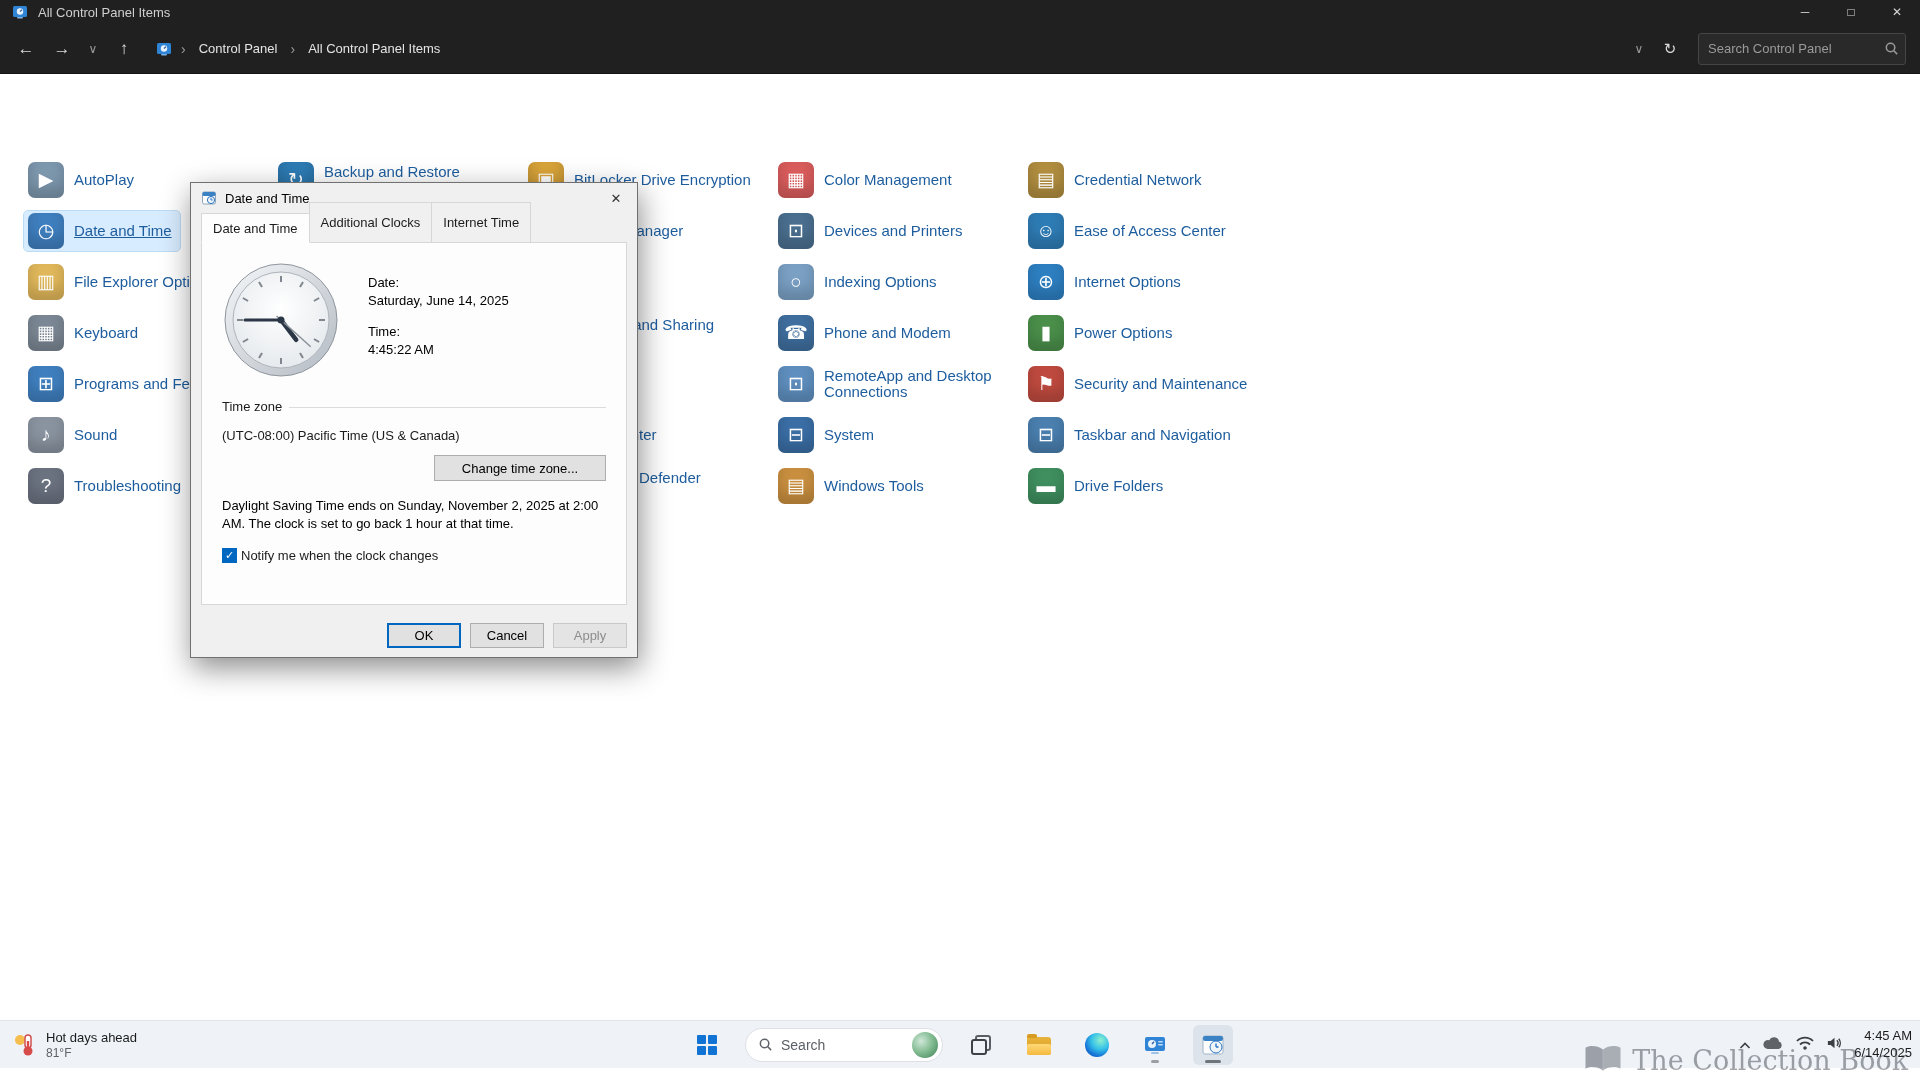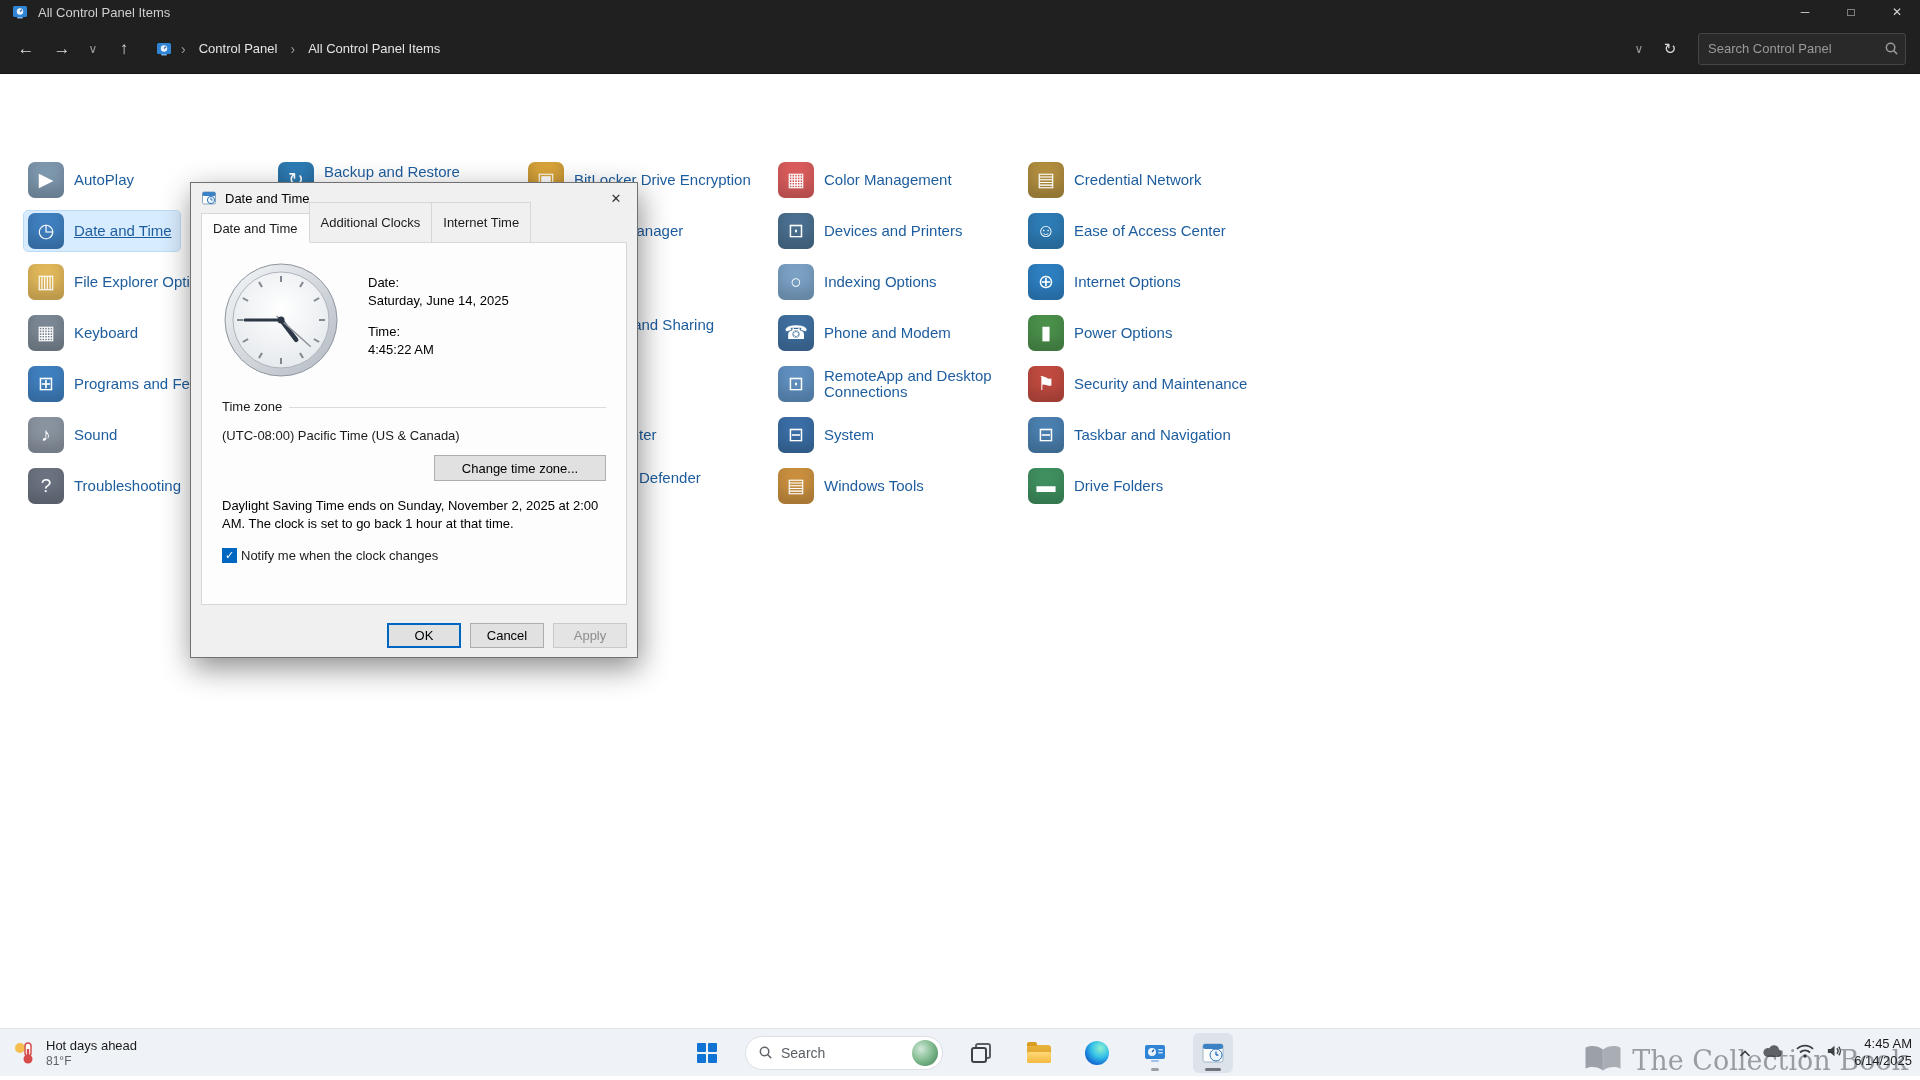--- a/index.html
+++ b/index.html
@@ -67,21 +67,21 @@
   .notify-row { margin-top:15px; display:flex; align-items:center; gap:4px; }
   .checkbox { width:15px; height:15px; border:1px solid #0067c0; background:#fff; display:flex; align-items:center; justify-content:center; font-size:11px; color:#fff; flex:none; }
   .checkbox.checked { background:#0067c0; }
   .checkbox.checked::after { content:"✓"; }
   .dlg-footer { height:44px; display:flex; justify-content:flex-end; align-items:center; gap:9px; padding:0 10px; flex:none; }
   .btn { width:74px; height:25px; display:flex; align-items:center; justify-content:center; background:#e1e1e1; border:1px solid #adadad; font-size:13px; color:#000; }
   .btn.default { border:2px solid #0067c0; }
   .btn.disabled { color:#8d8d8d; background:#e4e4e4; border-color:#c9c9c9; }
 
   
-  .taskbar { position:absolute; left:0; right:0; bottom:4px; height:48px; background:#eff3f8; border-top:1px solid #dfe3e8; z-index:20;text-decoration:underline; }
+  .taskbar { position:absolute; left:0; right:0; bottom:12px; height:48px; background:#eff3f8; border-top:1px solid #dfe3e8; z-index:20;text-decoration:underline; }
   .tb-left { position:absolute; left:12px; top:0; bottom:0; display:flex; align-items:center; gap:8px; }
   .weather-text .w1 { font-size:13px; color:#1b1b1b; }
   .weather-text .w2 { font-size:12px; color:#5f6368; margin-top:1px; }
   .tb-center { position:absolute; left:50%; top:0; bottom:0; transform:translateX(-50%); display:flex; align-items:center; gap:18px; }
   .tb-btn { width:40px; height:40px; display:flex; align-items:center; justify-content:center; border-radius:6px; position:relative; }
   .tb-btn.active { background:#dde3ea; }
   .run-bar { position:absolute; bottom:2px; left:50%; transform:translateX(-50%); width:8px; height:3px; border-radius:2px; background:#9aa0a6; }
   .tb-btn.active .run-bar { width:16px; background:#70757c; }
   .start-logo { display:grid; grid-template-columns:9px 9px; grid-template-rows:9px 9px; gap:2px; }
   .start-logo i { background:#1173d4; border-radius:1px; }

